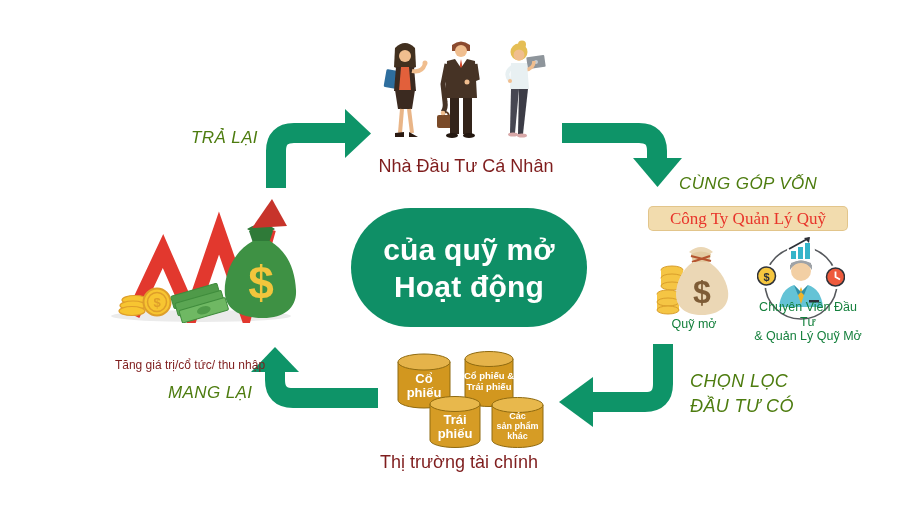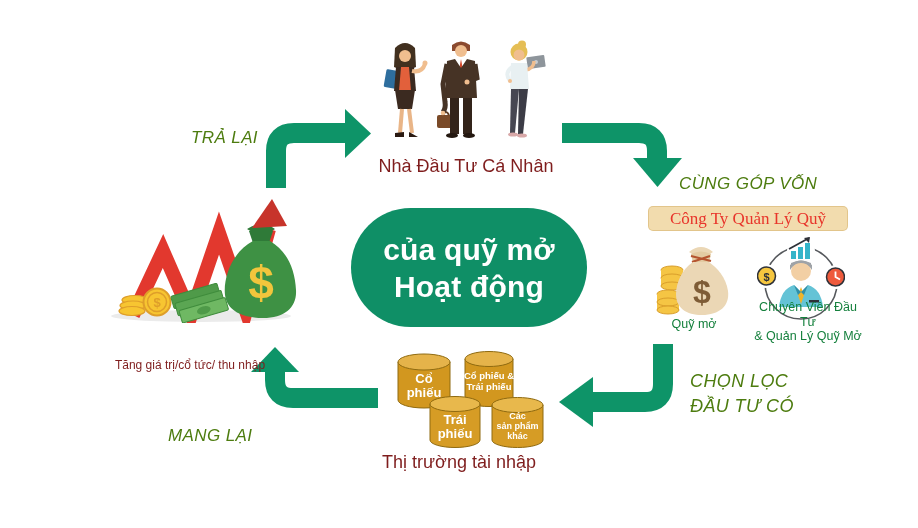--- a/index.html
+++ b/index.html
@@ -113,21 +113,21 @@
     </g>
   </svg>
   <div class="abs red-label" style="left:361px;top:156px;width:210px;">Nhà Đầu Tư Cá Nhân</div>
 
   <div class="abs green-label" style="left:146px;top:128px;width:112px;text-align:right;">TRẢ LẠI</div>
   <div class="abs green-label" style="left:679px;top:132px;margin-top:42px;">CÙNG GÓP VỐN</div>
   <div class="abs green-label" style="left:690px;top:369px;font-size:18px;line-height:25px;white-space:normal;">
     <div>CHỌN LỌC</div>
     <div>ĐẦU TƯ CÓ</div>
   </div>
-  <div class="abs green-label" style="left:168px;top:383px;margin-top:43px;">MANG LẠI</div>
+  <div class="abs green-label" style="left:168px;top:383px;">MANG LẠI</div>
 
   <div class="abs fund-box">
     <span>Công Ty Quản Lý Quỹ</span>
   </div>
 
   <svg class="abs" style="left:653px;top:240px;" width="82" height="78" viewBox="0 0 82 78">
     <g stroke="#D99E2B" stroke-width="1">
       <ellipse cx="19" cy="30" rx="11" ry="4" fill="#F5C544"></ellipse>
       <rect x="8" y="30" width="22" height="8" fill="#F5C544" stroke="none"></rect>
       <ellipse cx="19" cy="38" rx="11" ry="4" fill="#F5C544"></ellipse>
@@ -207,21 +207,21 @@
     </g>
 
     <g>
       <path d="M99 57 L99 92 A25.5 7.5 0 0 0 150 92 L150 57 Z" fill="#D69C25" stroke="#8F6A10" stroke-width="1"></path>
       <ellipse cx="124.5" cy="57" rx="25.5" ry="7.5" fill="#E8B84C" stroke="#8F6A10" stroke-width="1"></ellipse>
       <text x="124.5" y="71" text-anchor="middle" font-size="9" font-weight="bold" fill="#FFFFFF">Các</text>
       <text x="124.5" y="81" text-anchor="middle" font-size="9" font-weight="bold" fill="#FFFFFF">sản phẩm</text>
       <text x="124.5" y="91" text-anchor="middle" font-size="9" font-weight="bold" fill="#FFFFFF">khác</text>
     </g>
   </svg>
-  <div class="abs red-label" style="left:378px;top:452px;width:162px;">Thị trường tài nhập</div>
+  <div class="abs red-label" style="left:378px;top:452px;width:162px;">Thị trường tài chính</div>
 
   <svg class="abs" style="left:103px;top:197px;" width="195" height="126" viewBox="0 0 195 126">
     <ellipse cx="98" cy="119" rx="90" ry="6" fill="#EBEBEB"></ellipse>
     <g>
       <path d="M30 118 L60 54 L88 118 L116 36 L143 114 L166 32" fill="none" stroke="#E2382E" stroke-width="14" stroke-linejoin="miter" stroke-miterlimit="6"></path>
     </g>
     <g>
       <g stroke="#DE9E2A" stroke-width="1.2">
         <ellipse cx="32" cy="103" rx="13" ry="4.5" fill="#F7C531"></ellipse>
         <ellipse cx="30" cy="108.5" rx="13" ry="4.5" fill="#F7C531"></ellipse>

